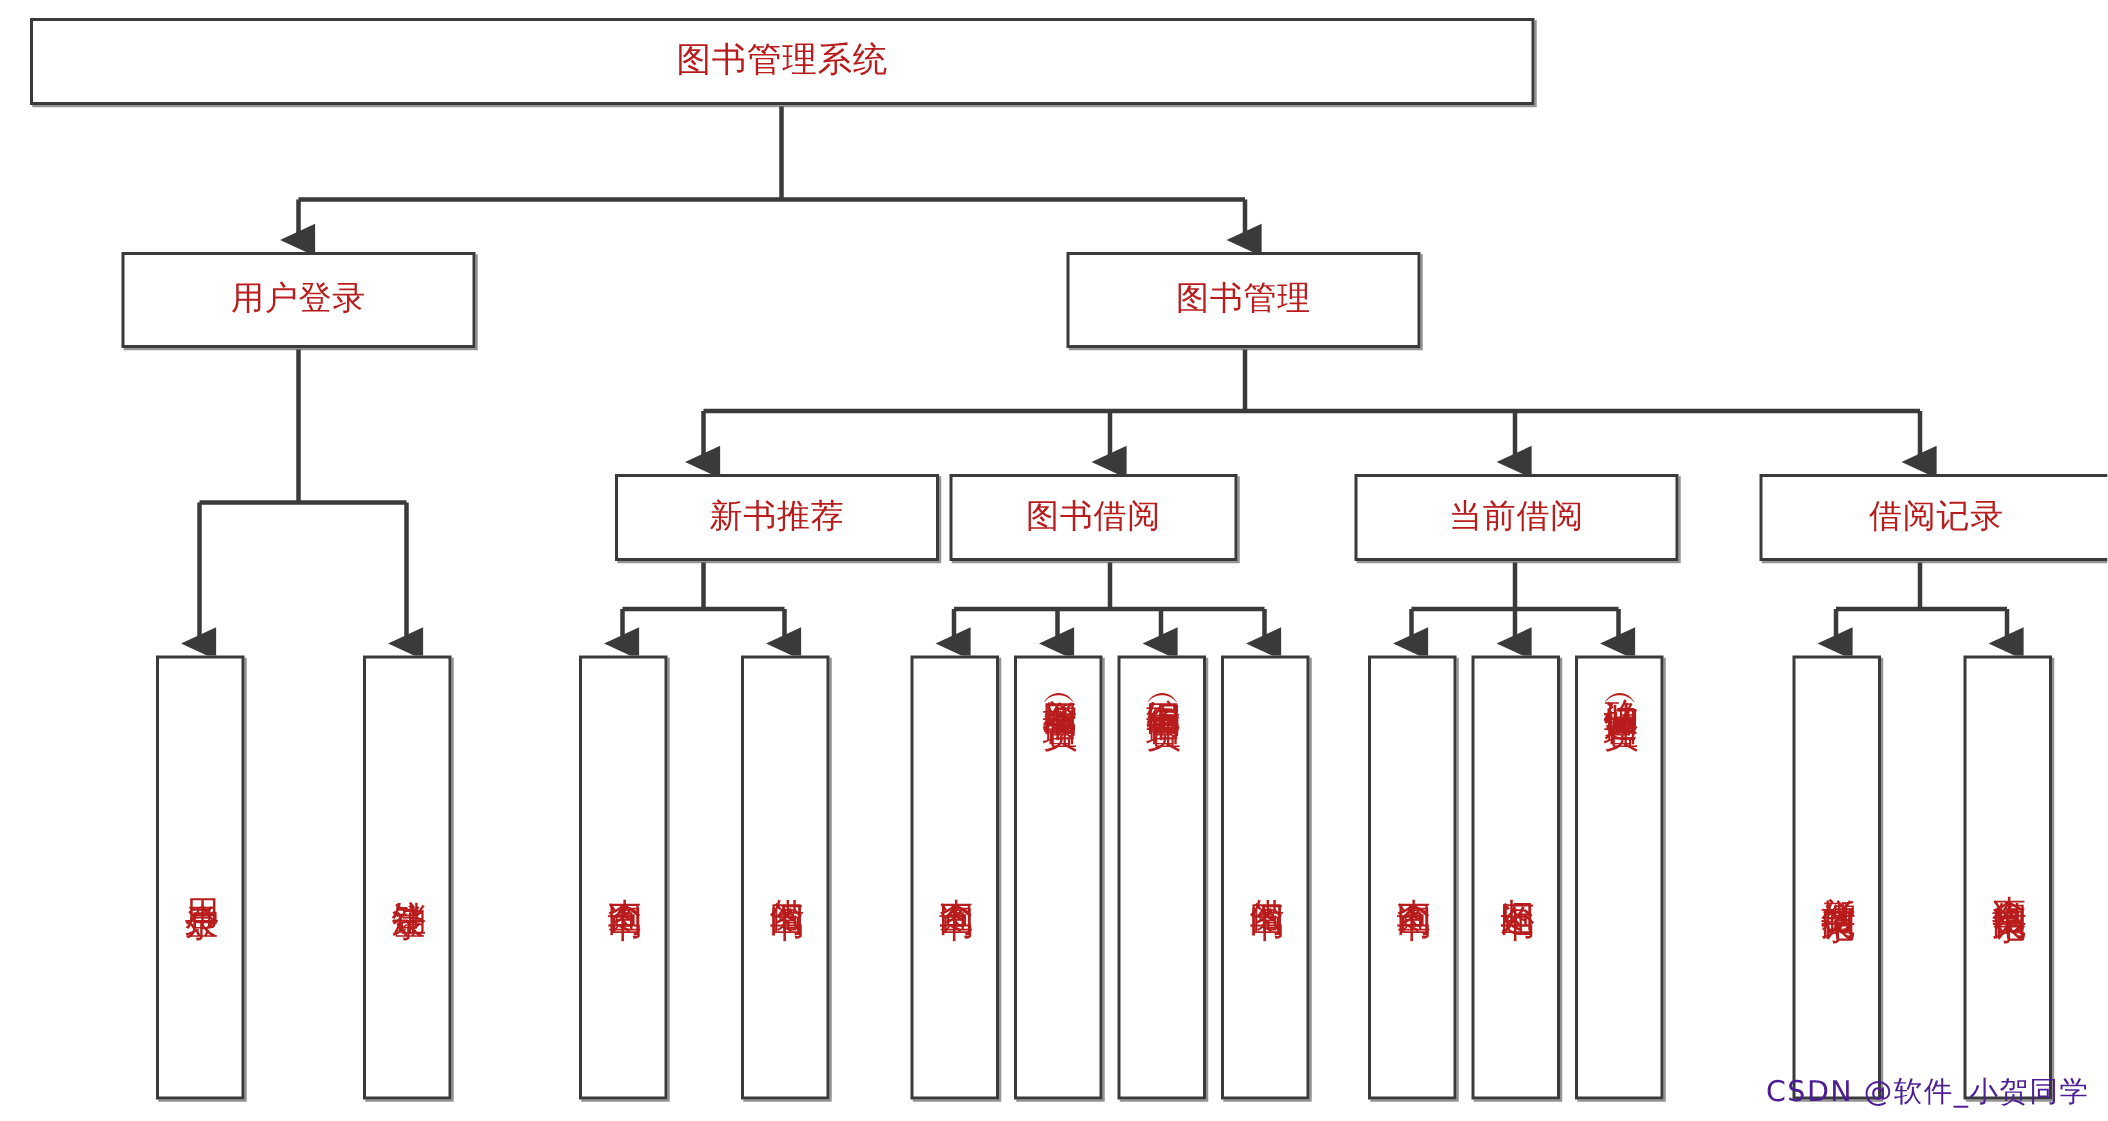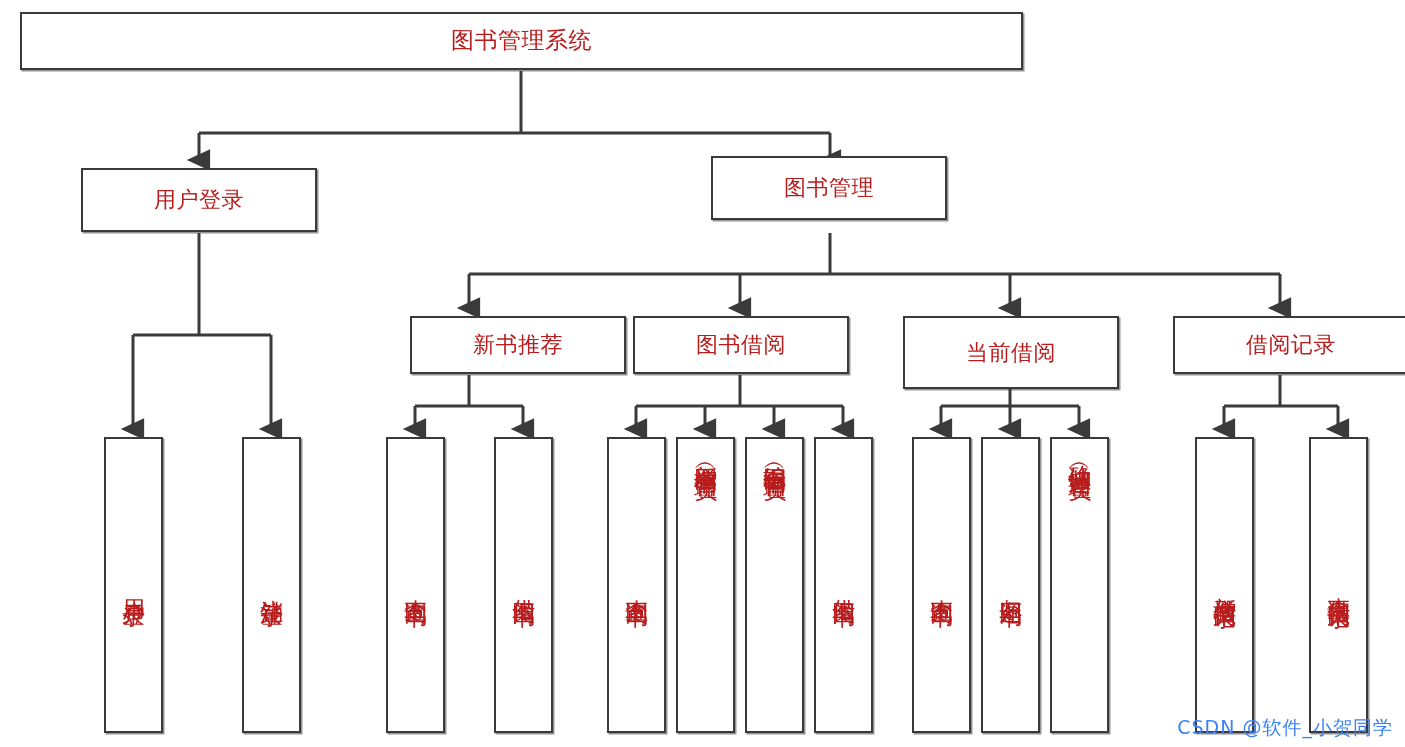--- a/index.html
+++ b/index.html
@@ -64,21 +64,21 @@
   }
   .node.vertical.centered {
     align-items: center;
     padding-top: 0;
   }
   .watermark {
     position: absolute;
     right: 12px;
     bottom: 6px;
     font-size: 19px;
-    color: #3b82f6;
+    color: #4c1d95;
     letter-spacing: 1px;
     z-index: 6;
     white-space: nowrap;
     font-family: "DejaVu Sans", "Liberation Sans", sans-serif;
   }
 </style>
 </head>
 <body>
 
 <div id="diagram-root">
@@ -145,31 +145,31 @@
     </g>
   </svg>
 
   <div class="node root horizontal" style="left:20px; top:12px; width:1003px; height:58px;">
     <span class="node-label">图书管理系统</span>
   </div>
 
   <div class="node horizontal" style="left:81px; top:168px; width:236px; height:64px;">
     <span class="node-label">用户登录</span>
   </div>
-  <div class="node horizontal" style="left:711px; top:156px; width:236px; height:64px;">
+  <div class="node horizontal" style="left:711px; top:168px; width:236px; height:64px;">
     <span class="node-label">图书管理</span>
   </div>
 
   <div class="node horizontal" style="left:362px; top:316px; width:216px; height:58px;margin-left:48px;">
     <span class="node-label">新书推荐</span>
   </div>
-  <div class="node horizontal" style="left:633px; top:316px; width:216px; height:58px;">
+  <div class="node horizontal" style="left:633px; top:316px; width:192px; height:58px;">
     <span class="node-label">图书借阅</span>
   </div>
-  <div class="node horizontal" style="left:903px; top:316px; width:216px; height:73px;">
+  <div class="node horizontal" style="left:903px; top:316px; width:216px; height:58px;">
     <span class="node-label">当前借阅</span>
   </div>
   <div class="node horizontal" style="left:1173px; top:316px; width:236px; height:58px;">
     <span class="node-label">借阅记录</span>
   </div>
 
   <div class="node vertical centered" style="left:104px; top:437px; width:59px; height:296px;">
     <span class="node-label">用户登录</span>
   </div>
   <div class="node vertical centered" style="left:242px; top:437px; width:59px; height:296px;">

